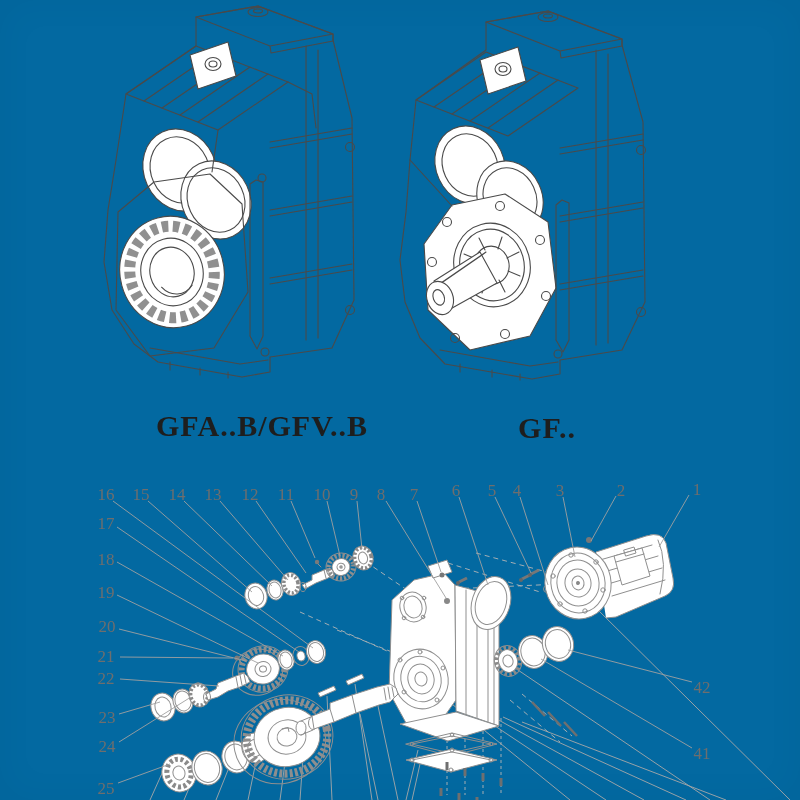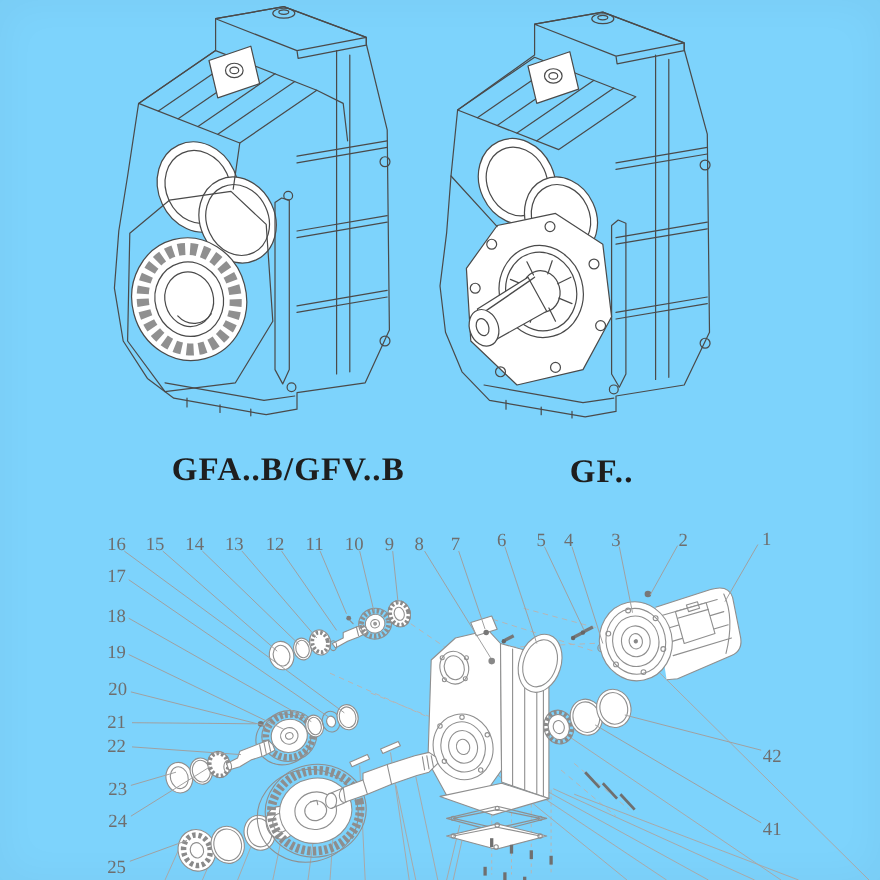--- a/index.html
+++ b/index.html
@@ -1,16 +1,16 @@
 <!DOCTYPE html>
 <html><head>
 <meta charset="utf-8">
 <style>
   html,body{margin:0;padding:0;background:#ffffff;}
-  .page{position:relative;width:800px;height:800px;background:#7dd3fc;overflow:hidden;
+  .page{position:relative;width:800px;height:800px;background:#0369a1;overflow:hidden;
         box-shadow:inset 0 0 40px rgba(0,0,0,0.04);}
   svg{display:block;}
   .caption{font-family:"Liberation Serif","DejaVu Serif",serif;font-weight:bold;
            font-size:30px;fill:#1e1e1e;letter-spacing:1px;}
   .callout-num{font-family:"Liberation Serif","DejaVu Serif",serif;font-size:17px;fill:#6e6e6e;}
   .tl{stroke:#4a4a4a;stroke-width:1.1;fill:none;stroke-linejoin:round;stroke-linecap:round;}
   .tlw{stroke:#4a4a4a;stroke-width:1.1;fill:#ffffff;stroke-linejoin:round;}
   .ex{stroke:#8f8f8f;stroke-width:1;fill:none;stroke-linejoin:round;stroke-linecap:round;}
   .exw{stroke:#8f8f8f;stroke-width:1;fill:#ffffff;stroke-linejoin:round;}
   .cut{stroke:#a8a8a8;stroke-width:0.9;fill:none;}

